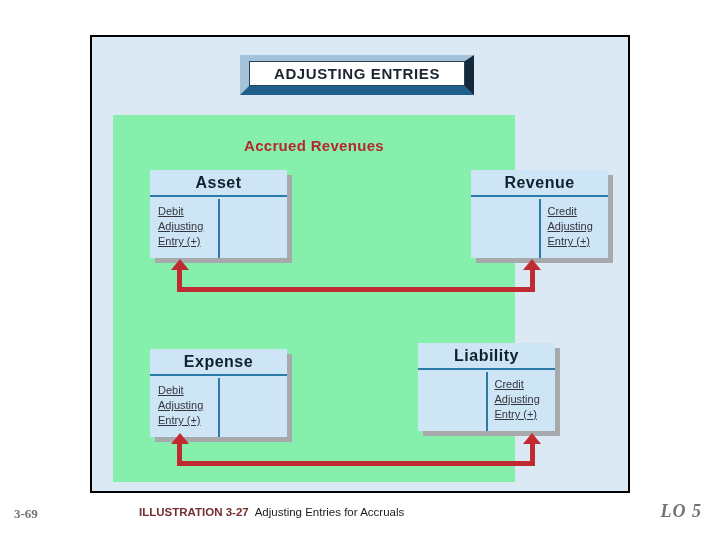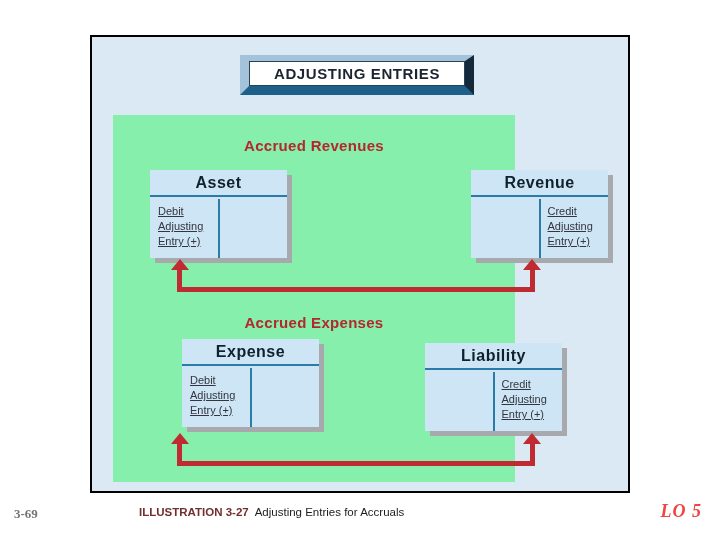--- a/index.html
+++ b/index.html
@@ -61,22 +61,22 @@
 
   
   .account {
     position: absolute;
     width: 137px; height: 88px;
     background: #cde5f4;
     box-shadow: 5px 5px 0 0 #a7a9ac;
   }
   .acct-asset     { left: 37px;  top: 55px; }
   .acct-revenue   { left: 312px; top: 55px; margin-left: 46px; }
-  .acct-expense   { left: 37px;  top: 224px; margin-left: 32px; }
-  .acct-liability { left: 312px; top: 228px; }
+  .acct-expense   { left: 37px;  top: 234px; }
+  .acct-liability { left: 305px; top: 228px; }
 
   .account-header {
     height: 27px;
     display: flex; align-items: center; justify-content: center;
     font-weight: bold; font-size: 16px; letter-spacing: 0.5px;
     color: #10212e;
     border-bottom: 2px solid #2a7ba8;
   }
   .account-divider {
     position: absolute;
@@ -135,21 +135,21 @@
     font-weight: bold;
     color: #722d2d;
     margin-right: 6px;
   }
   .lo-badge {
     position: absolute;
     right: 18px; top: 501px;
     font-family: "Liberation Serif", serif;
     font-weight: bold; font-style: italic;
     font-size: 18px;
-    color: #ef4444;
+    color: #737373;
     letter-spacing: 1px;
   }
 </style>
 </head>
 <body>
 
 <div class="slide">
 
   <div class="banner">
     <div class="banner-inner">ADJUSTING ENTRIES</div>
@@ -177,21 +177,20 @@
         <span>Adjusting</span>
         <span>Entry (+)</span>
       </div>
     </div>
 
     <div class="connector connector-1">
       <div class="arrowhead arrowhead-left"></div>
       <div class="arrowhead arrowhead-right"></div>
     </div>
 
-    <div class="section-heading heading-expenses">Accrued Expenses</div>
 
     <div class="account acct-expense">
       <div class="account-header">Expense</div>
       <div class="account-divider"></div>
       <div class="account-entry entry-left">
         <span>Debit</span>
         <span>Adjusting</span>
         <span>Entry (+)</span>
       </div>
     </div>

